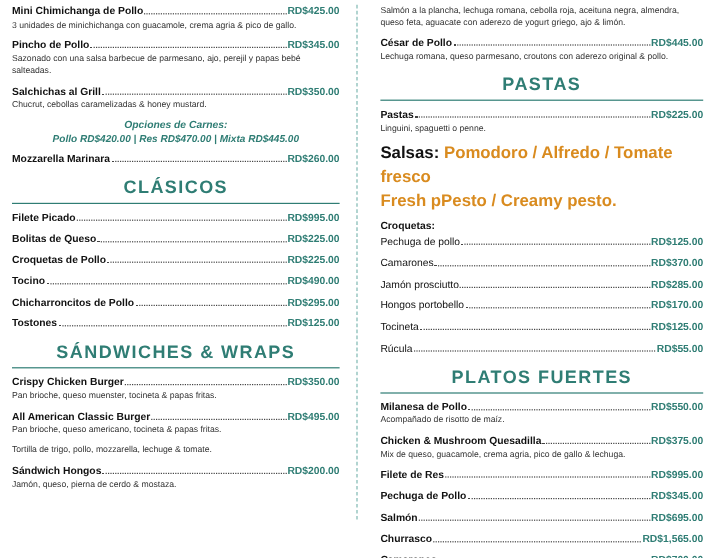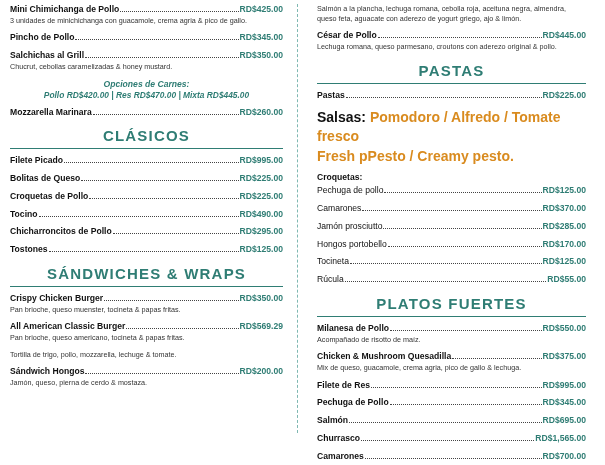--- a/index.html
+++ b/index.html
@@ -136,20 +136,21 @@
       </div>
       <div class="desc">3 unidades de minichichanga con guacamole, crema agria &amp; pico de gallo.</div>
     </div>
 
     <div class="item">
       <div class="item-line">
         <span class="item-name">Pincho de Pollo</span>
         <span class="dots"></span>
         <span class="price">RD$345.00</span>
       </div>
+      <div class="desc">Sazonado con una salsa barbecue de parmesano, ajo, perejil y papas bebé salteadas.</div>
     </div>
 
     <div class="item">
       <div class="item-line">
         <span class="item-name">Salchichas al Grill</span>
         <span class="dots"></span>
         <span class="price">RD$350.00</span>
       </div>
       <div class="desc">Chucrut, cebollas caramelizadas &amp; honey mustard.</div>
     </div>
@@ -222,21 +223,21 @@
         <span class="item-name">Crispy Chicken Burger</span>
         <span class="dots"></span>
         <span class="price">RD$350.00</span>
       </div>
       <div class="desc">Pan brioche, queso muenster, tocineta &amp; papas fritas.</div>
     </div>
     <div class="item">
       <div class="item-line">
         <span class="item-name">All American Classic Burger</span>
         <span class="dots"></span>
-        <span class="price">RD$569.29</span>
+        <span class="price">RD$495.00</span>
       </div>
       <div class="desc">Pan brioche, queso americano, tocineta &amp; papas fritas.</div>
     </div>
     <div class="item">
       <div class="desc">Tortilla de trigo, pollo, mozzarella, lechuge &amp; tomate.</div>
     </div>
     <div class="item">
       <div class="item-line">
         <span class="item-name">Sándwich Hongos</span>
         <span class="dots"></span>
@@ -266,20 +267,21 @@
 
     <div class="section-title">PASTAS</div>
     <hr class="section-rule">
 
     <div class="item pastas-first">
       <div class="item-line">
         <span class="item-name">Pastas</span>
         <span class="dots"></span>
         <span class="price">RD$225.00</span>
       </div>
+      <div class="desc">Linguini, spaguetti o penne.</div>
     </div>
 
     <div class="sub-block">
       <div class="salsa-line">
         <span class="salsa-label">Salsas:</span>
         <span>Pomodoro / Alfredo / Tomate fresco</span>
       </div>
       <div class="salsa-line">Fresh pPesto / Creamy pesto.</div>
     </div>
 

